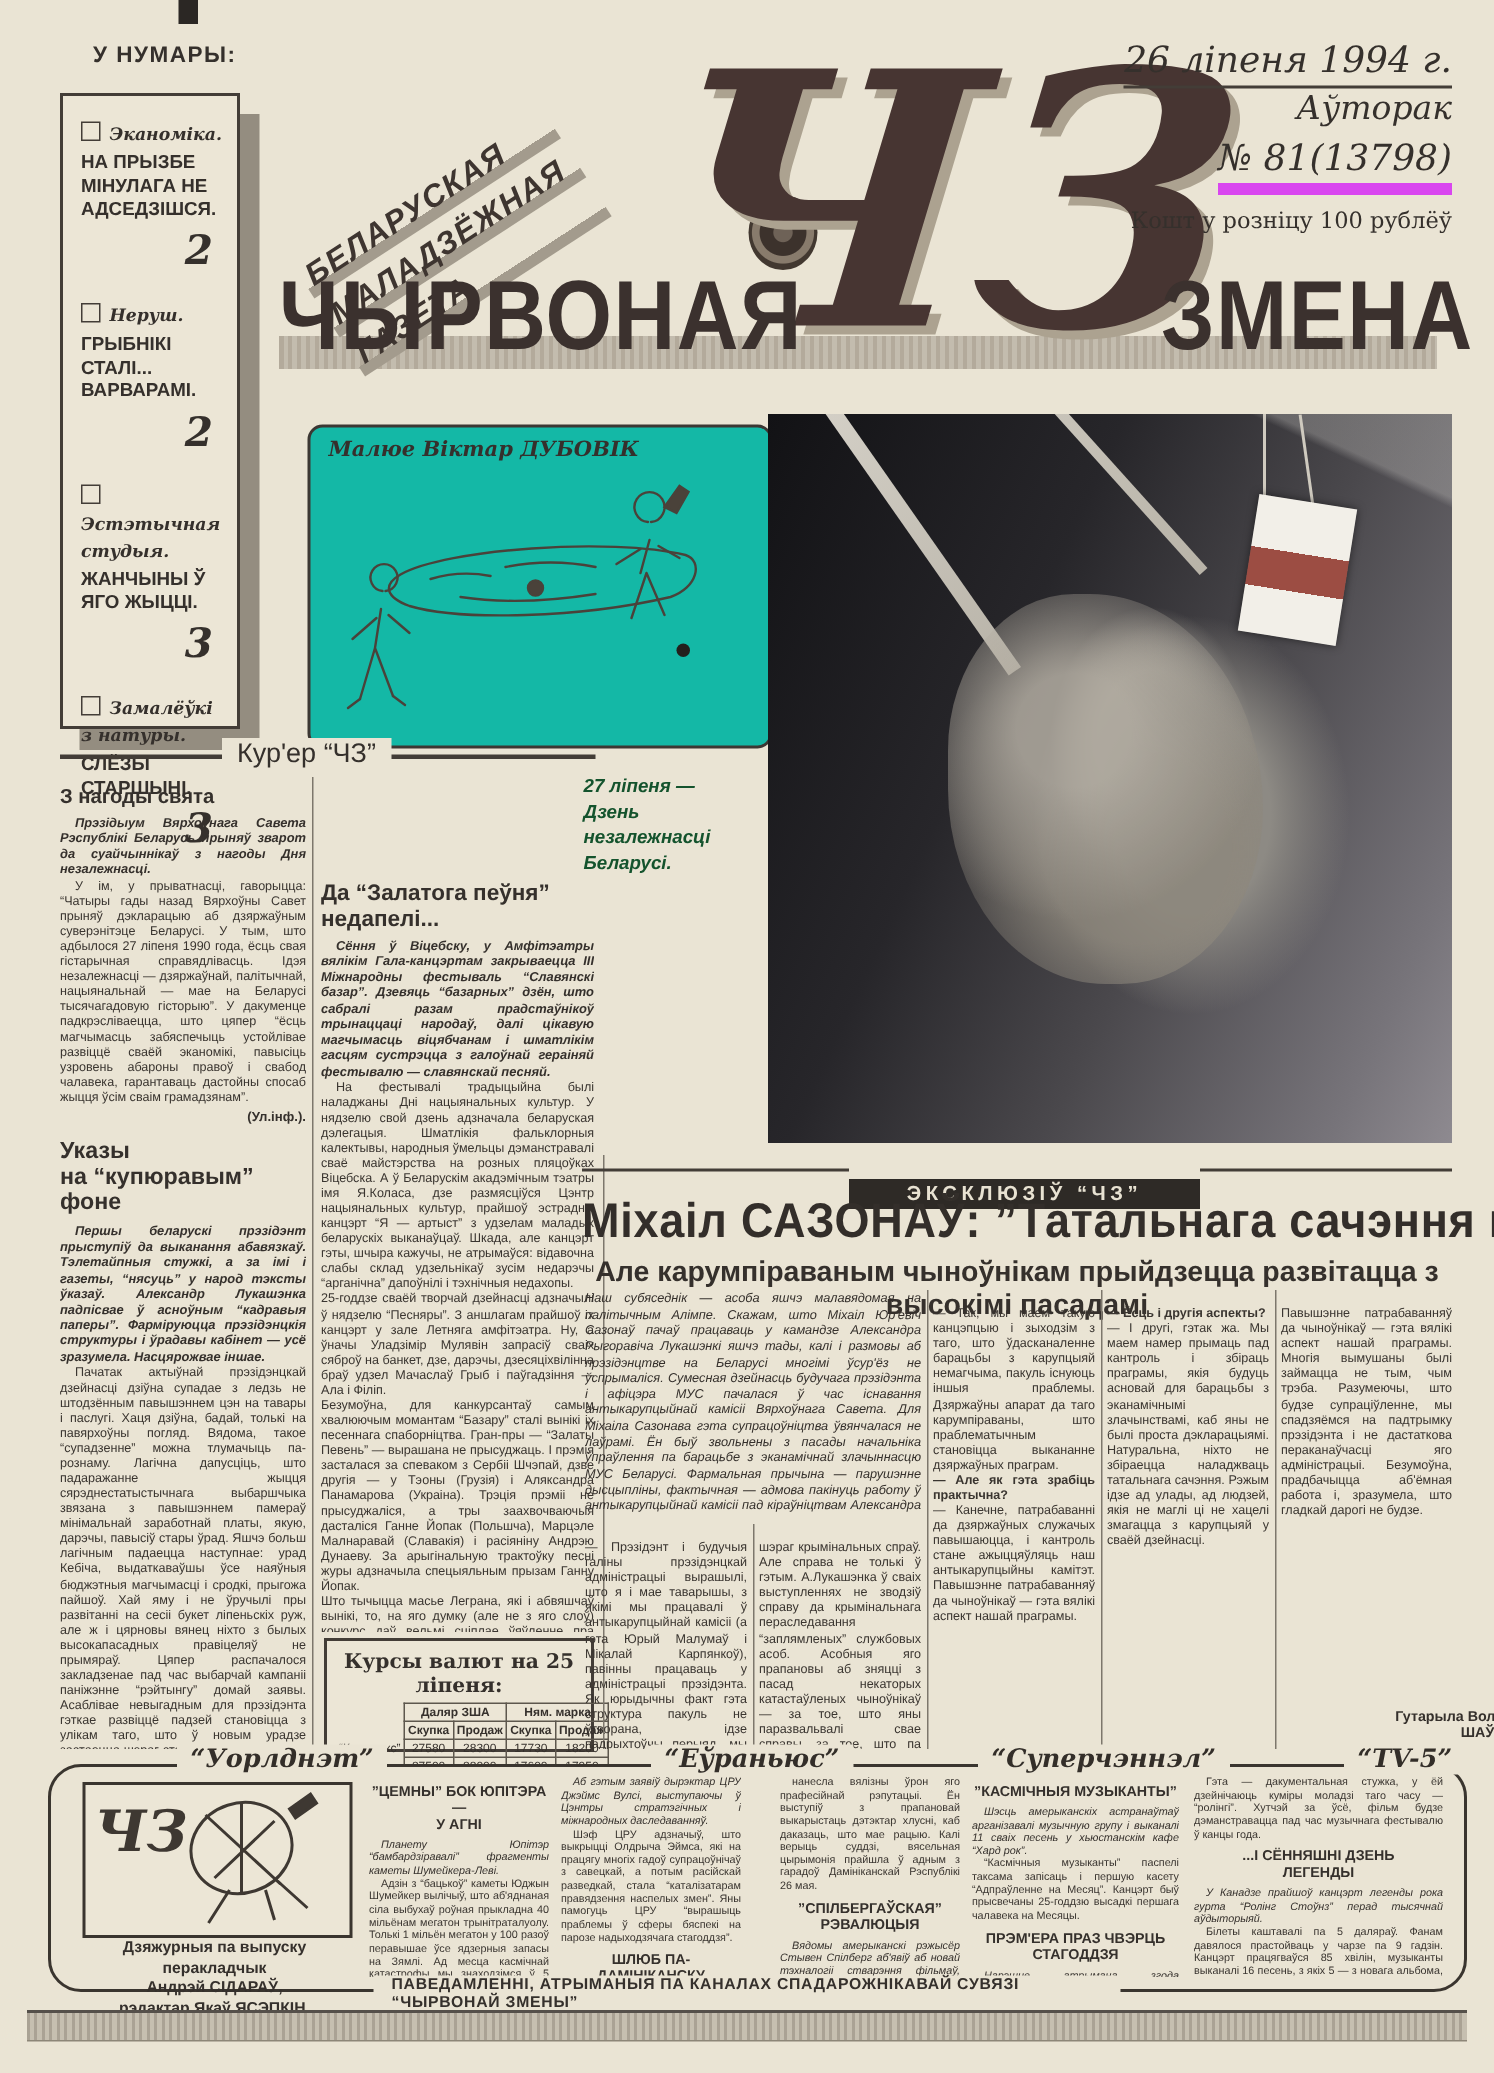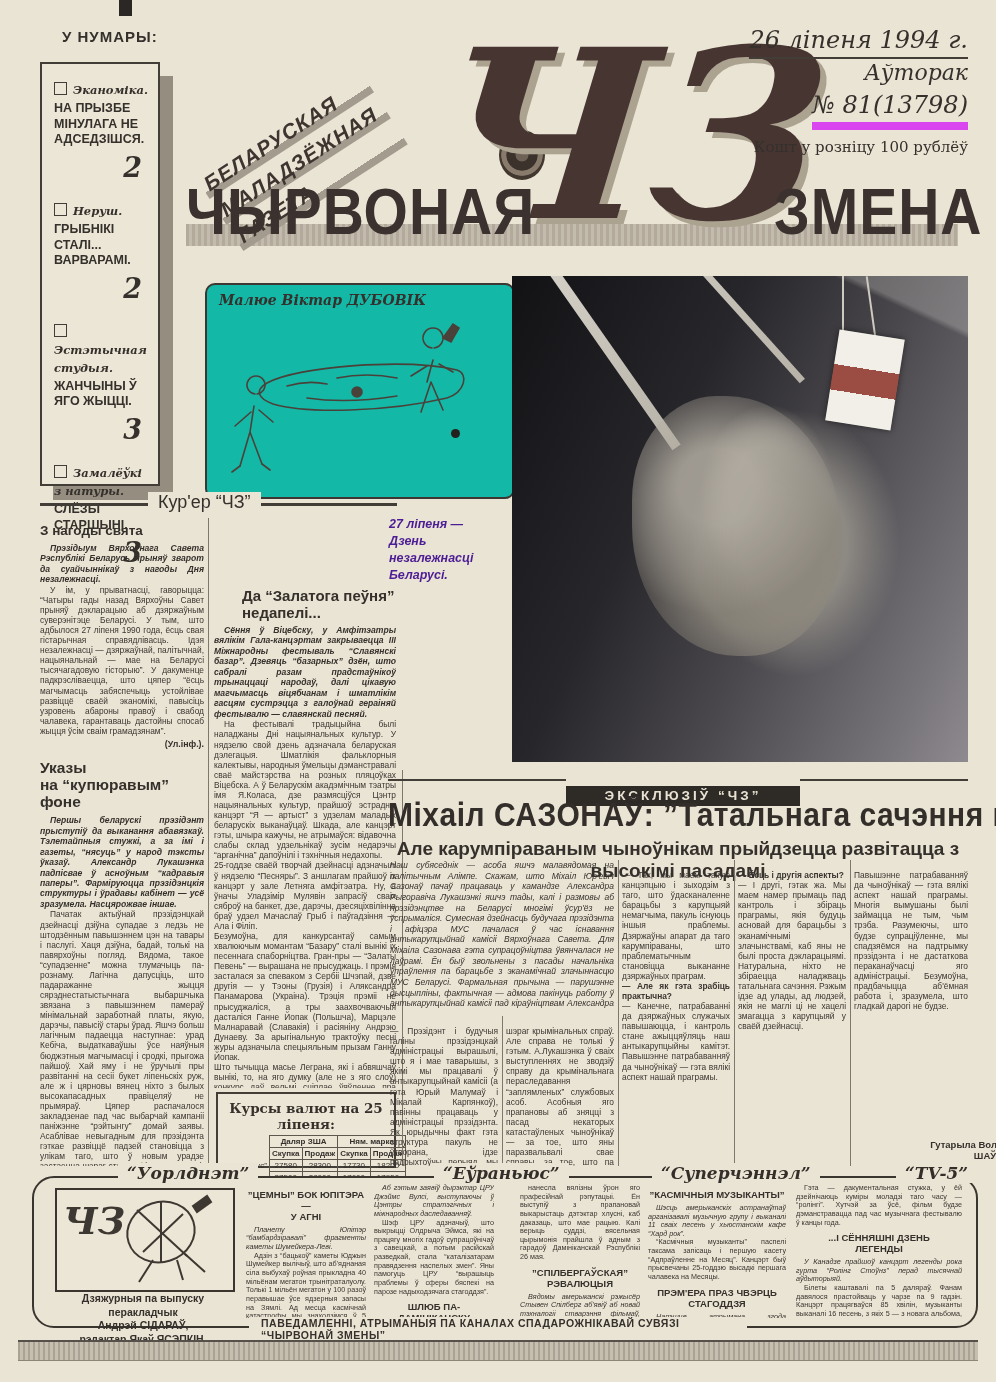--- a/index.html
+++ b/index.html
@@ -46,21 +46,21 @@
   .photo{background:
       linear-gradient(205deg,rgba(240,238,232,.25) 0 8%,rgba(0,0,0,0) 9%),
       radial-gradient(ellipse 150px 190px at 62% 55%, #8d8a84 0 35%, rgba(0,0,0,0) 70%),
       radial-gradient(ellipse 90px 120px at 56% 45%, #a39e95 0 40%, rgba(0,0,0,0) 75%),
       linear-gradient(115deg,#121215 0%,#27262a 35%,#4a484c 60%,#77747a 88%,#8e8a90 100%);
       overflow:hidden;}
   .beam{position:absolute;background:linear-gradient(90deg,#d9d5cc,#b8b3a8);transform:rotate(55deg);}
   .flag{position:absolute;background:linear-gradient(180deg,#f2efe8 0 38%,#9c4d43 38% 66%,#f2efe8 66% 100%);
         transform:rotate(9deg);box-shadow:0 0 6px rgba(0,0,0,.5);}
   .cable{position:absolute;width:1.5px;background:#cfcabf;}
-  .caption{font-style:italic;font-size:12.5px;line-height:1.35;font-weight:bold;color:#4c1d95;}
+  .caption{font-style:italic;font-size:12.5px;line-height:1.35;font-weight:bold;color:#14532d;}
 
   
   .colbox{overflow:hidden;text-align:justify;}
   .h-art{font-weight:bold;font-size:13.5px;line-height:1.1;margin:6px 0 4px;text-align:left;}
   .h-art2{font-weight:bold;font-size:15.5px;line-height:1.1;margin:10px 0 5px;text-align:left;}
   .lede{font-style:italic;font-weight:bold;font-size:8.6px;line-height:1.22;white-space:pre-line;text-indent:10px;}
   .bodytxt{font-size:8.4px;line-height:1.2;white-space:pre-line;text-indent:10px;color:#3a3530;}
   .sig{font-weight:bold;font-size:8.8px;text-align:right;margin:3px 0 2px;}
 
   
@@ -185,21 +185,21 @@
     <div class="h-art2" style="white-space:pre-line;">Указы
 на “купюравым” фоне</div>
     <div class="lede">Першы беларускі прэзідэнт прыступіў да выканання абавязкаў. Тэлетайпныя стужкі, а за імі і газеты, “нясуць” у народ тэксты ўказаў. Александр Лукашэнка падпісвае ў асноўным “кадравыя паперы”. Фарміруюцца прэзідэнцкія структуры і ўрадавы кабінет — усё зразумела. Насцярожвае іншае.</div>
     <div class="bodytxt">Пачатак актыўнай прэзідэнцкай дзейнасці дзіўна супадае з ледзь не штодзённым павышэннем цэн на тавары і паслугі. Хаця дзіўна, бадай, толькі на павярхоўны погляд. Вядома, такое “супадзенне” можна тлумачыць па-рознаму. Лагічна дапусціць, што падаражанне жыцця сярэднестатыстычнага выбаршчыка звязана з павышэннем памераў мінімальнай заработнай платы, якую, дарэчы, павысіў стары ўрад. Яшчэ больш лагічным падаецца наступнае: урад Кебіча, выдаткаваўшы ўсе наяўныя бюджэтныя магчымасці і сродкі, прыгожа пайшоў. Хай яму і не ўручылі пры развітанні на сесіі букет ліпеньскіх руж, але ж і цярновы вянец ніхто з былых высокапасадных правіцеляў не прымяраў. Цяпер распачалося закладзенае пад час выбарчай кампаніі паніжэнне “рэйтынгу” домай заявы. Асаблівае невыгадным для прэзідэнта гэткае развіццё падзей становіцца з улікам таго, што ў новым урадзе застаецца шэраг старых фігур. Прынамсі, яны і павінны былі б, у першую чаргу, паўплываць на сітуацыю і хаця б крыху адцягнуць у часовым вымярэнні “купюравую ліхаманку” ад прэзідэнцкага старту.</div>
 
   </div>
 
   <div class="vline" style="left:208px;top:518px;height:648px;"></div>
 
   <div class="abs colbox" style="left:214px;top:582px;width:182px;height:506px;">
-    <div class="h-art" style="font-size:15px;white-space:pre-line;margin-left:28px;">Да “Залатога пеўня”
+    <div class="h-art" style="font-size:15px;white-space:pre-line;">Да “Залатога пеўня”
 недапелі...</div>
     <div class="lede">Сёння ў Віцебску, у Амфітэатры вялікім Гала-канцэртам закрываецца III Міжнародны фестываль “Славянскі базар”. Дзевяць “базарных” дзён, што сабралі разам прадстаўнікоў трынаццаці народаў, далі цікавую магчымасць віцябчанам і шматлікім гасцям сустрэцца з галоўнай гераіняй фестывалю — славянскай песняй.</div>
     <div class="bodytxt">На фестывалі традыцыйна былі наладжаны Дні нацыянальных культур. У нядзелю свой дзень адзначала беларуская дэлегацыя. Шматлікія фальклорныя калектывы, народныя ўмельцы дэманстравалі сваё майстэрства на розных пляцоўках Віцебска. А ў Беларускім акадэмічным тэатры імя Я.Коласа, дзе размясціўся Цэнтр нацыянальных культур, прайшоў эстрадны канцэрт “Я — артыст” з удзелам маладых беларускіх выканаўцаў. Шкада, але канцэрт гэты, шчыра кажучы, не атрымаўся: відавочна слабы склад удзельнікаў зусім недарэчы “арганічна” дапоўнілі і тэхнічныя недахопы.
 25-годдзе сваёй творчай дзейнасці адзначылі ў нядзелю “Песняры”. З аншлагам прайшоў іх канцэрт у зале Летняга амфітэатра. Ну, а ўначы Уладзімір Мулявін запрасіў сваіх сяброў на банкет, дзе, дарэчы, дзесяціхвілінна браў удзел Мачаслаў Грыб і паўгадзіння — Ала і Філіп.
 Безумоўна, для канкурсантаў самым хвалюючым момантам “Базару” сталі вынікі іх песеннага спаборніцтва. Гран-пры — “Залаты Певень” — вырашана не прысуджаць. І прэмія засталася за спеваком з Сербіі Шчэпай, дзве другія — у Тэоны (Грузія) і Аляксандра Панамарова (Украіна). Трэція прэміі не прысуджаліся, а тры заахвочваючыя дасталіся Ганне Йопак (Польшча), Марцэле Малнаравай (Славакія) і расіяніну Андрэю Дунаеву. За арыгінальную трактоўку песні журы адзначыла спецыяльным прызам Ганну Йопак.
 Што тычыцца масье Леграна, які і абвяшчаў вынікі, то, на яго думку (але не з яго слоў) конкурс даў вельмі сціплае ўяўленне пра славянскую песню. Як прызнаўся маэстра Легран членам журы, усё гэта ён чуў прыкладна дзесяць год таму. А любы конкурс (і тут масье Легран, безумоўна, мае рацыю) павінен рабіць адкрыцці. А з гэтым у “Славянскім базары” пакуль адны праблемы.</div>
 
   </div>
 
   <div class="abs rates" style="left:216px;top:1092px;width:180px;height:76px;">

